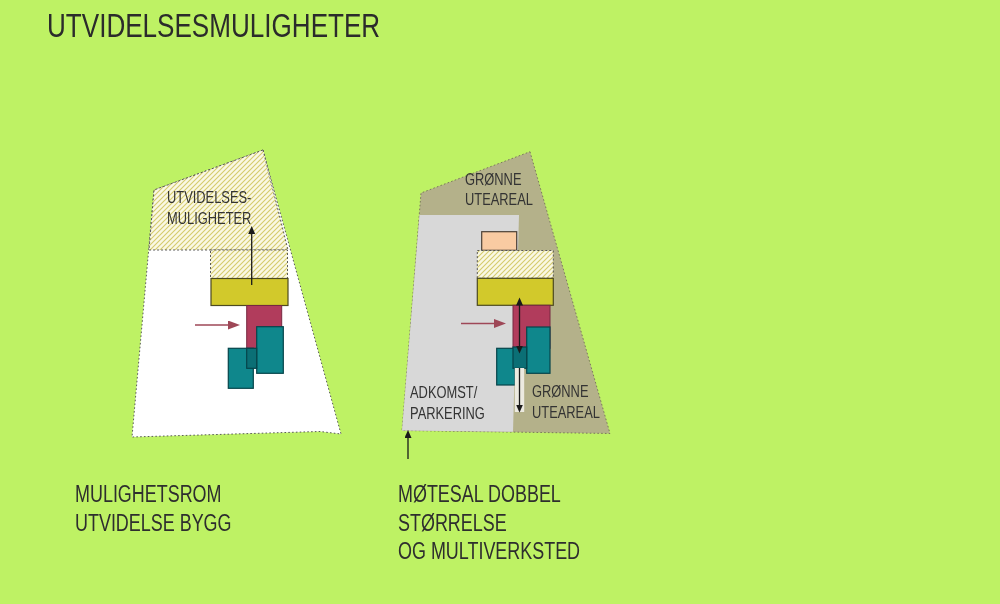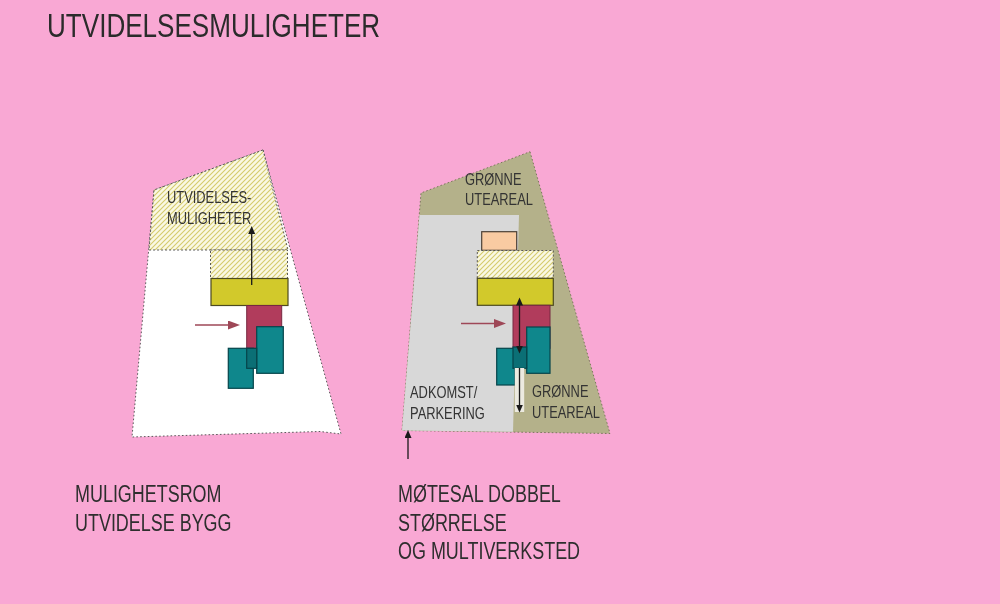--- a/index.html
+++ b/index.html
@@ -1,16 +1,16 @@
 <!DOCTYPE html>
 <html><head>
 <meta charset="utf-8">
 <style>
   html,body{margin:0;padding:0;background:#ffffff;}
-  .canvas{position:relative;width:1000px;height:604px;background:#f9a8d4;overflow:hidden;
+  .canvas{position:relative;width:1000px;height:604px;background:#bef264;overflow:hidden;
           font-family:"Liberation Sans",sans-serif;}
   svg{position:absolute;left:0;top:0;}
   .lbl{position:absolute;color:#333333;transform:scaleX(0.78);transform-origin:0 0;
        white-space:nowrap;}
   .lbl.small{font-size:16.5px;line-height:20.5px;}
   .lbl.caption{font-size:23px;line-height:28.5px;color:#2e2e2e;}
   .title{position:absolute;left:47px;top:6px;font-size:33px;line-height:40px;color:#2b2b2b;
          transform:scaleX(0.79);transform-origin:0 0;white-space:nowrap;}
   
   .site-border-l{stroke:#5a5a5a;stroke-width:1;stroke-dasharray:1.6 2.2;}

